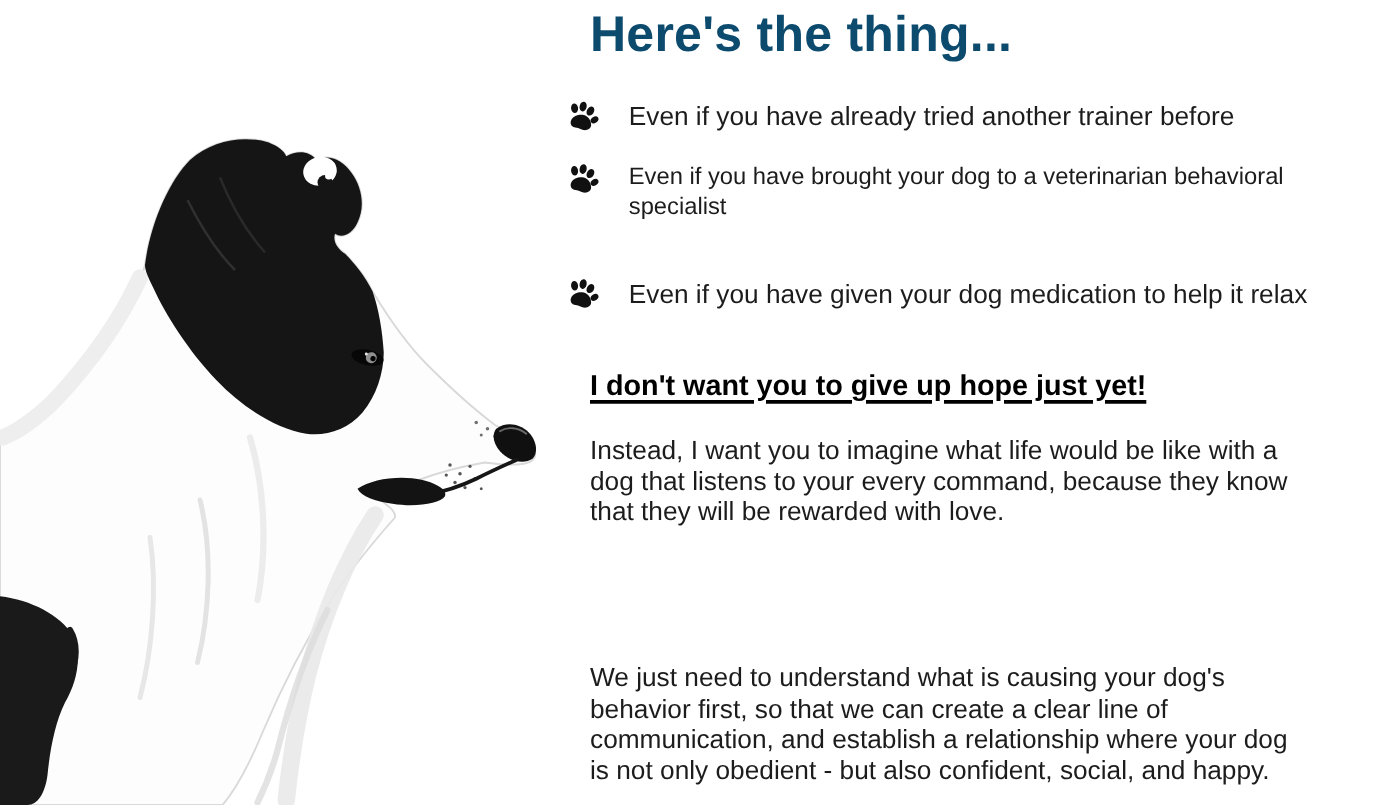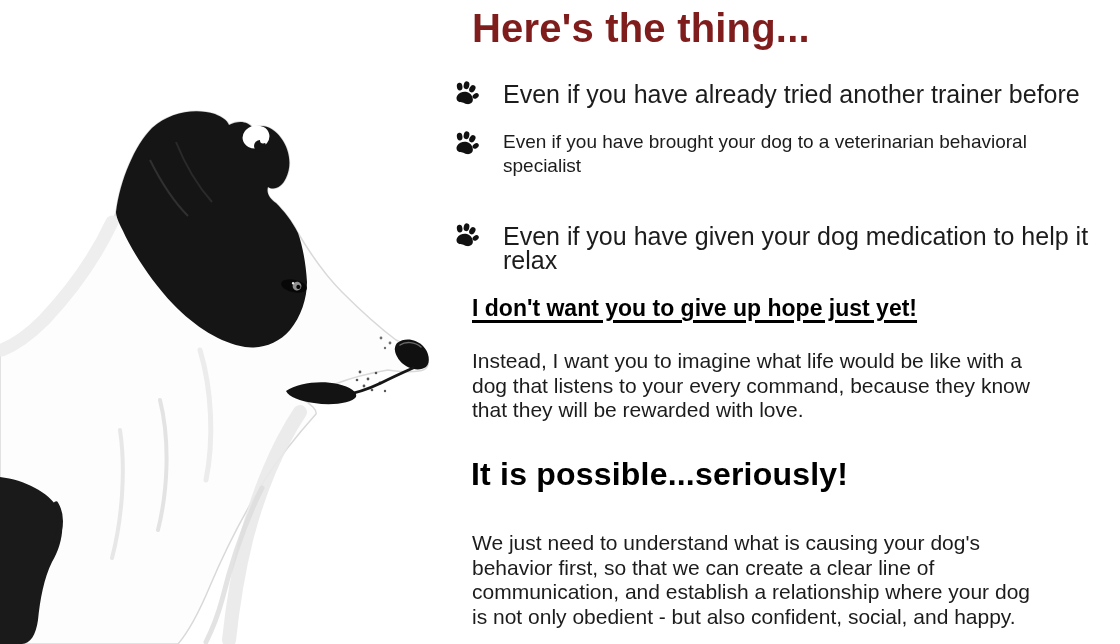--- a/index.html
+++ b/index.html
@@ -5,25 +5,25 @@
   html,body{margin:0;padding:0;background:#ffffff;}
   .stage{
     position:relative;width:1120px;height:644px;background:#ffffff;
     overflow:hidden;font-family:"Liberation Sans",sans-serif;color:#1c1c1c;
   }
   .dog-figure{position:absolute;left:0;top:100px;width:440px;height:544px;}
   .dog-figure svg{display:block;width:100%;height:100%;}
 
   .h1{
     position:absolute;left:472px;top:6px;width:640px;
-    font-size:40px;font-weight:700;color:#7f1d1d;line-height:1.12;letter-spacing:.2px;
+    font-size:40px;font-weight:700;color:#0c4a6e;line-height:1.12;letter-spacing:.2px;
   }
   .bullet{position:absolute;left:452px;display:flex;align-items:flex-start;width:668px;}
   .bullet .paw{flex:0 0 28px;width:28px;height:28px;}
-  .bullet .btxt{margin-left:23px;font-size:25px;line-height:24px;white-space:pre-line;}
+  .bullet .btxt{margin-left:23px;font-size:21px;line-height:24px;white-space:pre-line;}
   .bullet.b1{top:80px;}  .bullet.b1 .btxt{margin-top:2px;}
   .bullet.b2{top:130px;} .bullet.b2 .btxt{margin-top:0;font-size:19px;line-height:24px;}
   .bullet.b3{top:222px;} .bullet.b3 .btxt{margin-top:2px;}
 
   .h3u{
     position:absolute;left:472px;top:295px;width:650px;
     font-size:23px;font-weight:700;color:#000;
     text-decoration:underline;text-decoration-thickness:2.5px;text-underline-offset:4px;
   }
   .p1{position:absolute;left:472px;top:349px;width:650px;
@@ -186,20 +186,19 @@
     </svg>
     <div class="btxt">Even if you have given your dog medication to help it relax</div>
   </div>
 
   <div class="h3u">I don't want you to give up hope just yet!</div>
 
   <div class="p1">Instead, I want you to imagine what life would be like with a
 dog that listens to your every command, because they know
 that they will be rewarded with love.</div>
 
-  <div class="h2">It is possible...seriously!</div>
 
   <div class="p2">We just need to understand what is causing your dog's
 behavior first, so that we can create a clear line of
 communication, and establish a relationship where your dog
 is not only obedient - but also confident, social, and happy.</div>
 
 </div>
 
 </body></html>

